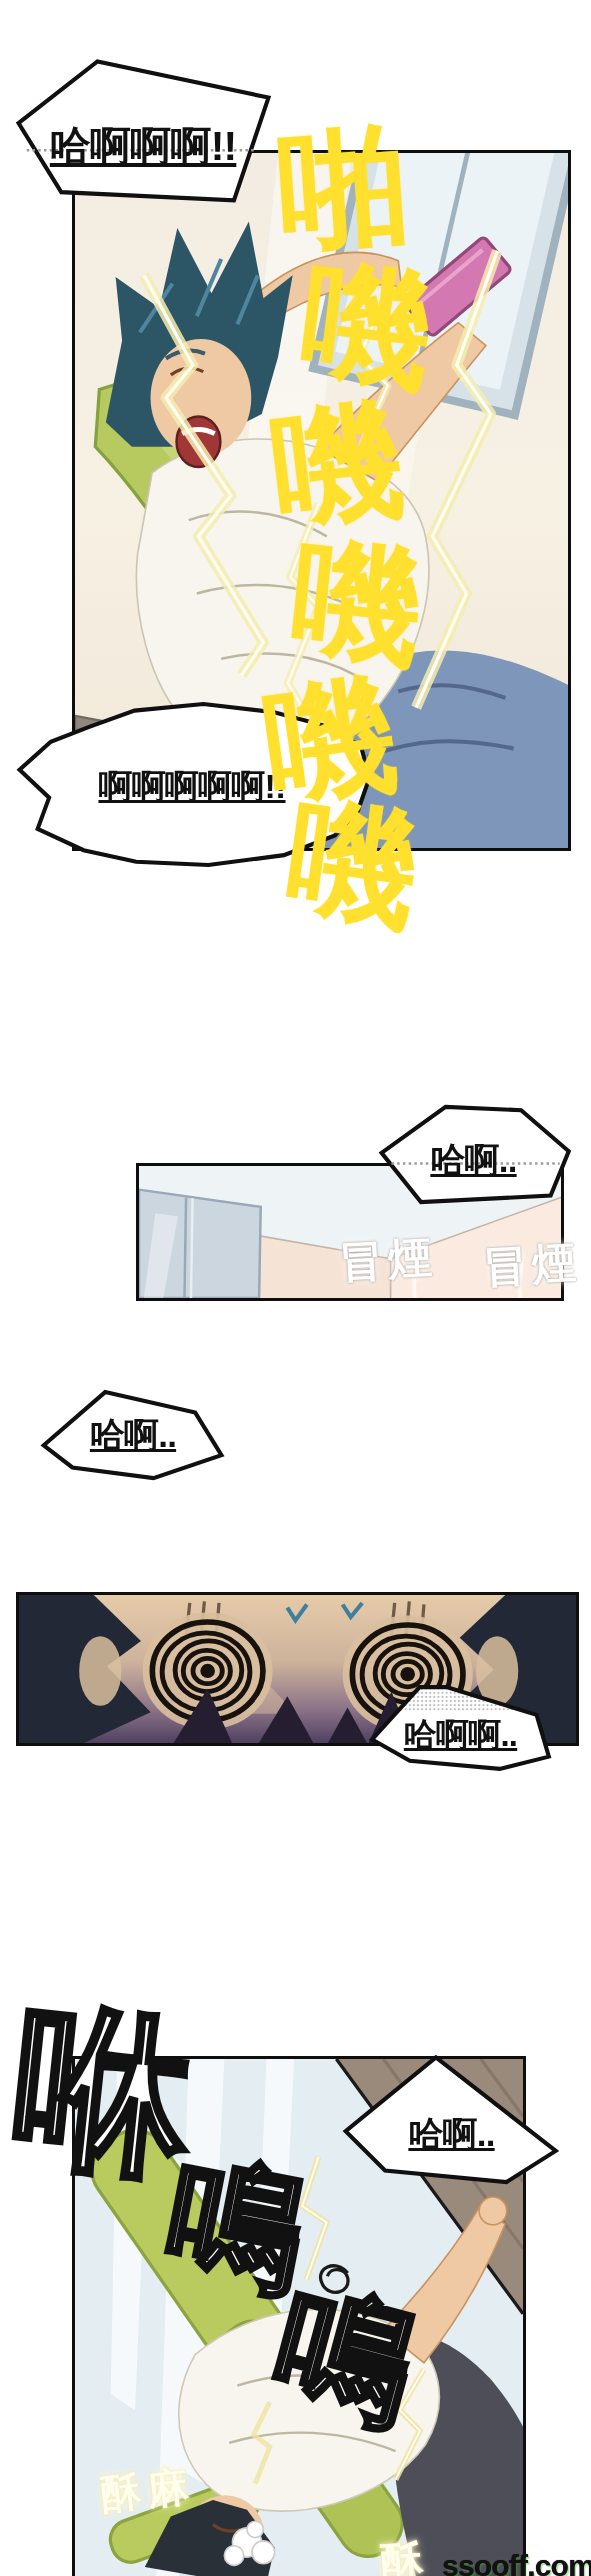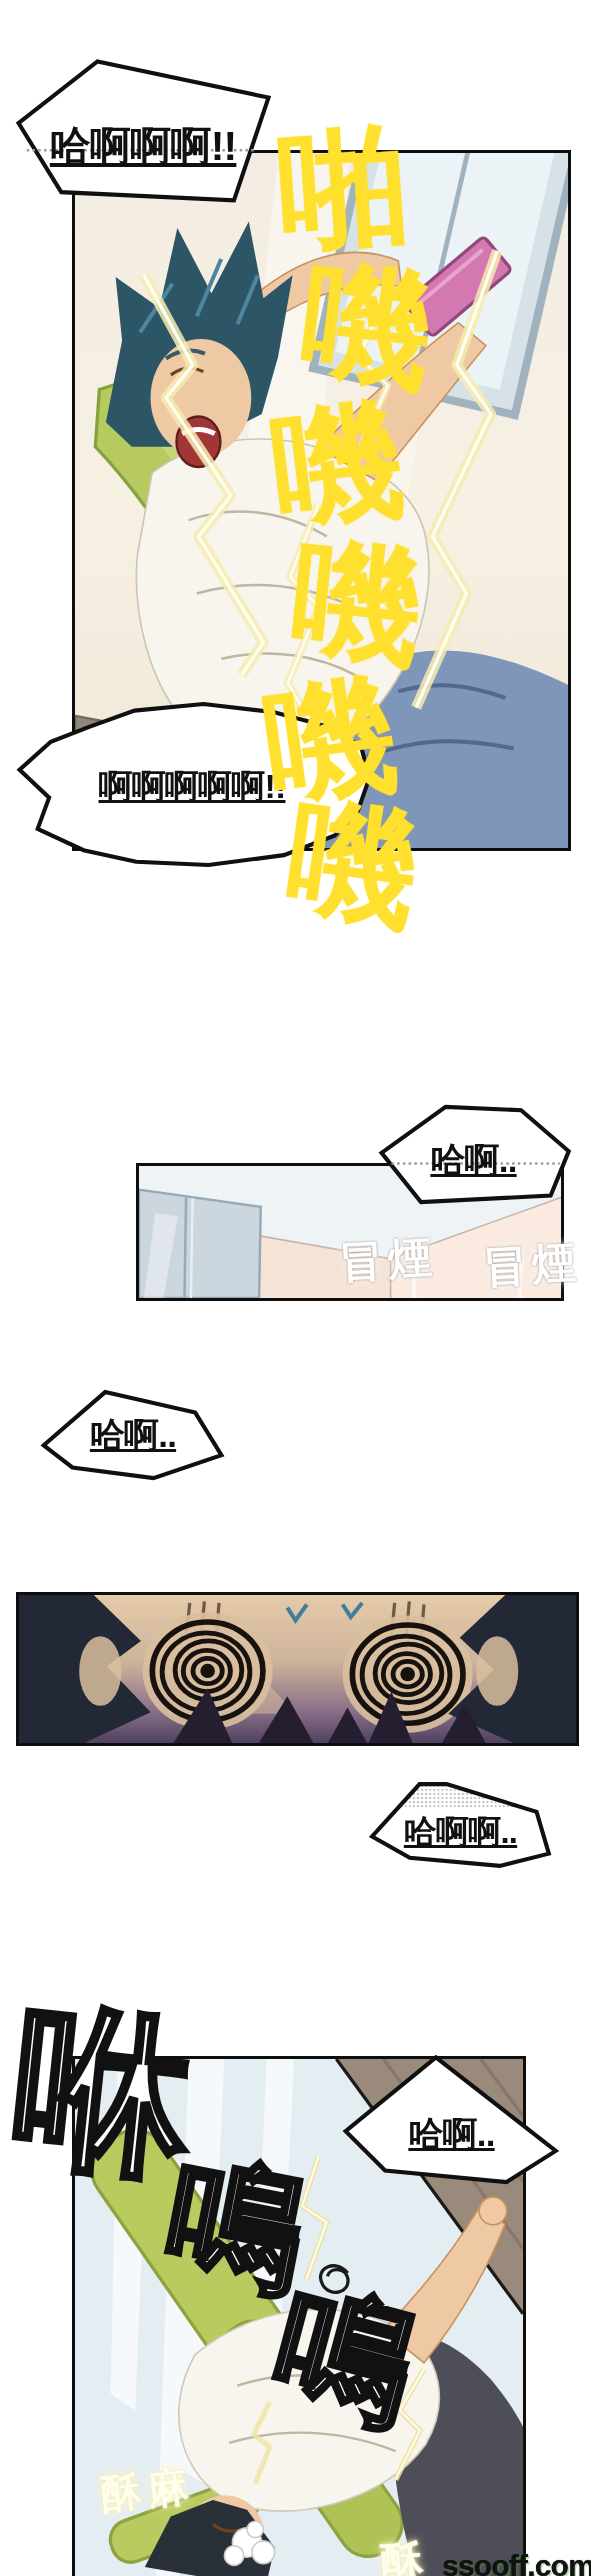--- a/index.html
+++ b/index.html
@@ -256,21 +256,21 @@
   <span class="btxt" style="font-size:35px;padding-top:6.6px;">哈啊..</span>
 </div>
 
 <div class="bubble" style="left:41px;top:1388px;width:184px;height:95px;">
   <svg viewBox="0 0 224 116">
     <polygon points="3,70 78,5 188,30 220,82 137,110 38,97" fill="#FFFFFF" stroke="#101010" stroke-width="5"></polygon>
   </svg>
   <span class="btxt" style="font-size:35px;">哈啊..</span>
 </div>
 
-<div class="bubble" style="left:367px;top:1780px;width:187px;height:90px;">
+<div class="bubble" style="left:367px;top:1683px;width:187px;height:90px;">
   <svg viewBox="0 0 228 110">
     <defs>
       <pattern id="ht5" patternUnits="userSpaceOnUse" width="5" height="5">
         <rect width="5" height="5" fill="#FFFFFF"></rect>
           <circle cx="2" cy="2" r="1.3" fill="#B9B9B9"></circle>
       </pattern>
       <clipPath id="b5c">
           <rect x="0" y="0" width="228" height="34"></rect>
         </clipPath>
     </defs>

